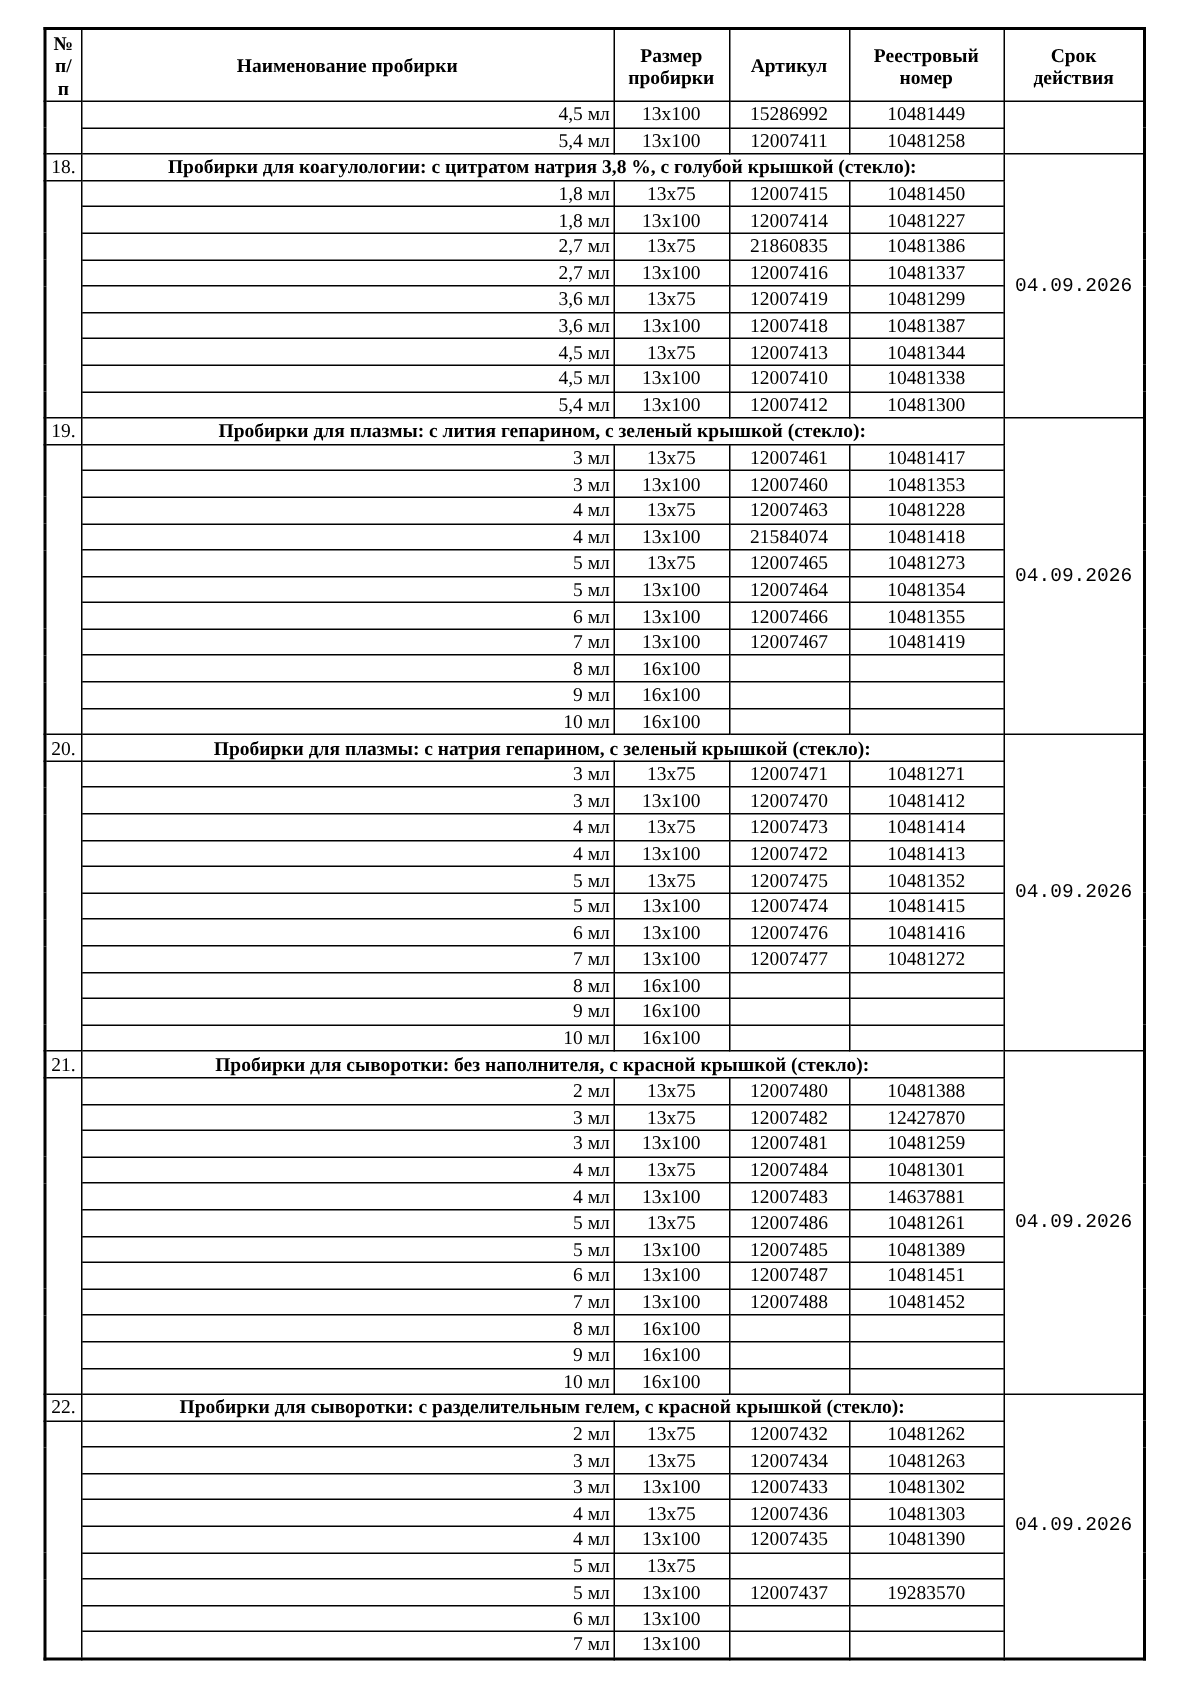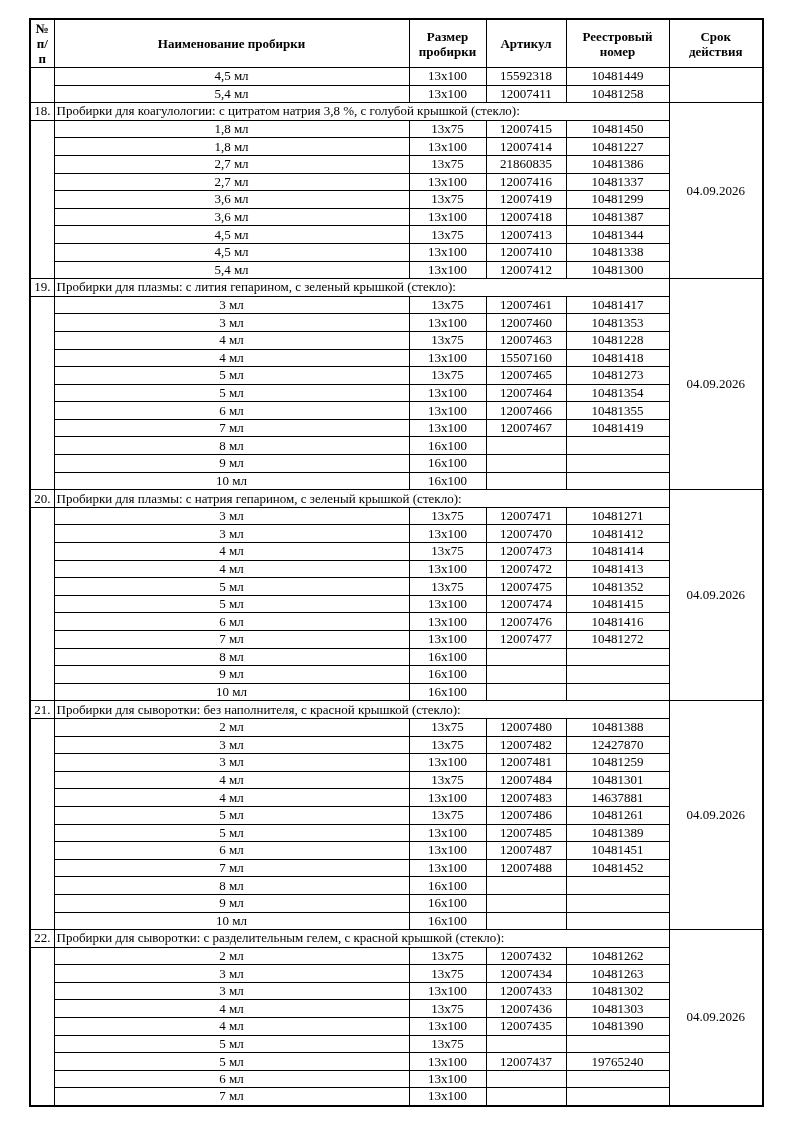--- a/index.html
+++ b/index.html
@@ -32,25 +32,25 @@
     line-height: 15px;
     padding: 1px 2px;
   }
   .reg-table tbody td {
     height: 17.6px;
     font-size: 13px;
     line-height: 14px;
     padding: 0 2px;
     vertical-align: middle;
   }
-  td.name   { text-align: center; padding-left: 4px; }
+  td.name   { text-align: right; padding-left: 4px; }
   td.center { text-align: center; }
   td.num    { text-align: center; }
-  td.sec-title { text-align: left; font-weight: normal; }
-  td.validity  { text-align: center; }
+  td.sec-title { text-align: center; font-weight: bold; }
+  td.validity  { text-align: center; font-family: Liberation Mono, monospace; }
 </style>
 </head>
 <body>
 
 <div class="page">
   <table class="reg-table">
     <colgroup>
       <col style="width:24px">
       <col style="width:355px">
       <col style="width:77px">
@@ -70,21 +70,21 @@
 номер</th>
         <th>Срок
 действия</th>
       </tr>
     </thead>
     <tbody>
         <tr>
           <td class="num" rowspan="2"></td>
           <td class="name">4,5 мл</td>
           <td class="center">13x100</td>
-          <td class="center">15592318</td>
+          <td class="center">15286992</td>
           <td class="center">10481449</td>
           <td class="validity" rowspan="2"></td>
         </tr>
         <tr>
           <td class="name">5,4 мл</td>
           <td class="center">13x100</td>
           <td class="center">12007411</td>
           <td class="center">10481258</td>
         </tr>
         <tr>
@@ -167,21 +167,21 @@
         </tr>
         <tr>
           <td class="name">4 мл</td>
           <td class="center">13x75</td>
           <td class="center">12007463</td>
           <td class="center">10481228</td>
         </tr>
         <tr>
           <td class="name">4 мл</td>
           <td class="center">13x100</td>
-          <td class="center">15507160</td>
+          <td class="center">21584074</td>
           <td class="center">10481418</td>
         </tr>
         <tr>
           <td class="name">5 мл</td>
           <td class="center">13x75</td>
           <td class="center">12007465</td>
           <td class="center">10481273</td>
         </tr>
         <tr>
           <td class="name">5 мл</td>
@@ -408,21 +408,21 @@
         <tr>
           <td class="name">5 мл</td>
           <td class="center">13x75</td>
           <td class="center"></td>
           <td class="center"></td>
         </tr>
         <tr>
           <td class="name">5 мл</td>
           <td class="center">13x100</td>
           <td class="center">12007437</td>
-          <td class="center">19765240</td>
+          <td class="center">19283570</td>
         </tr>
         <tr>
           <td class="name">6 мл</td>
           <td class="center">13x100</td>
           <td class="center"></td>
           <td class="center"></td>
         </tr>
         <tr>
           <td class="name">7 мл</td>
           <td class="center">13x100</td>

